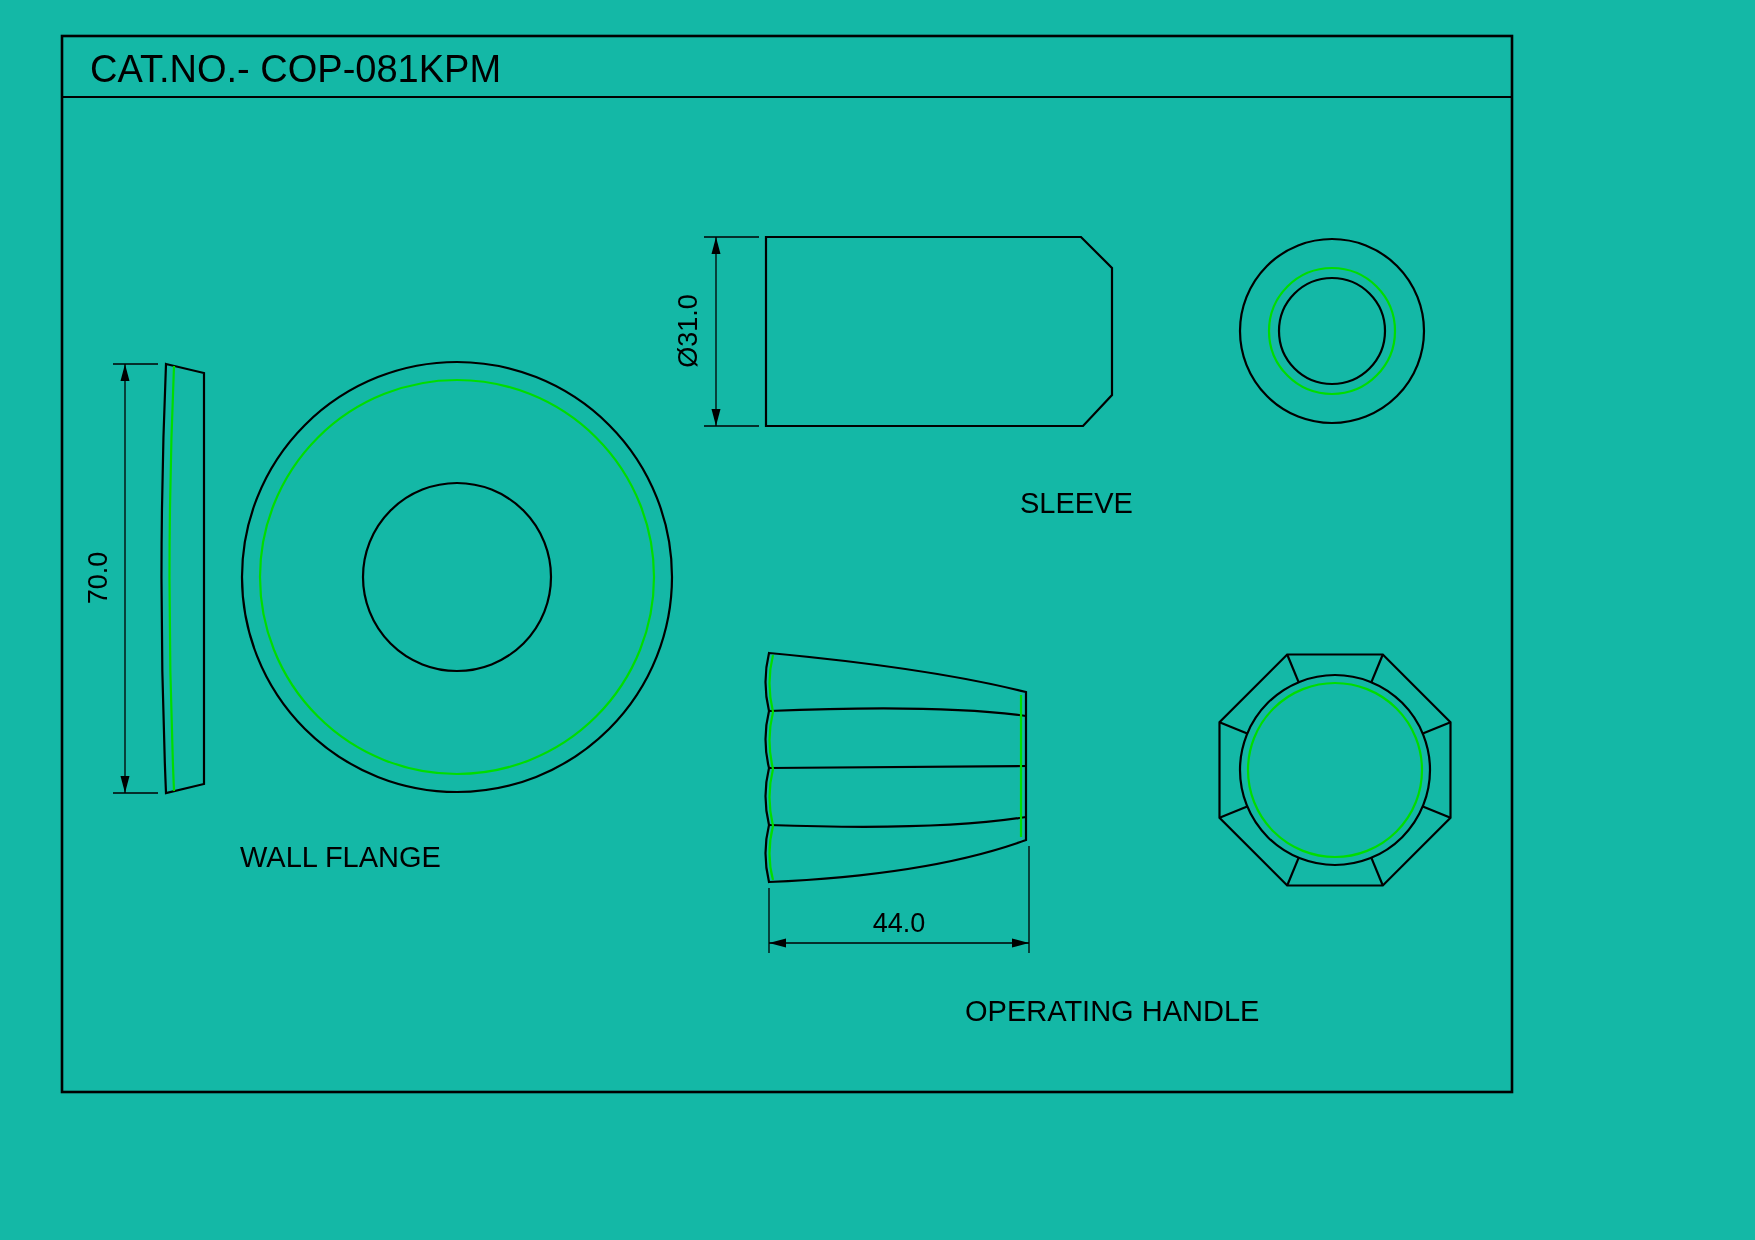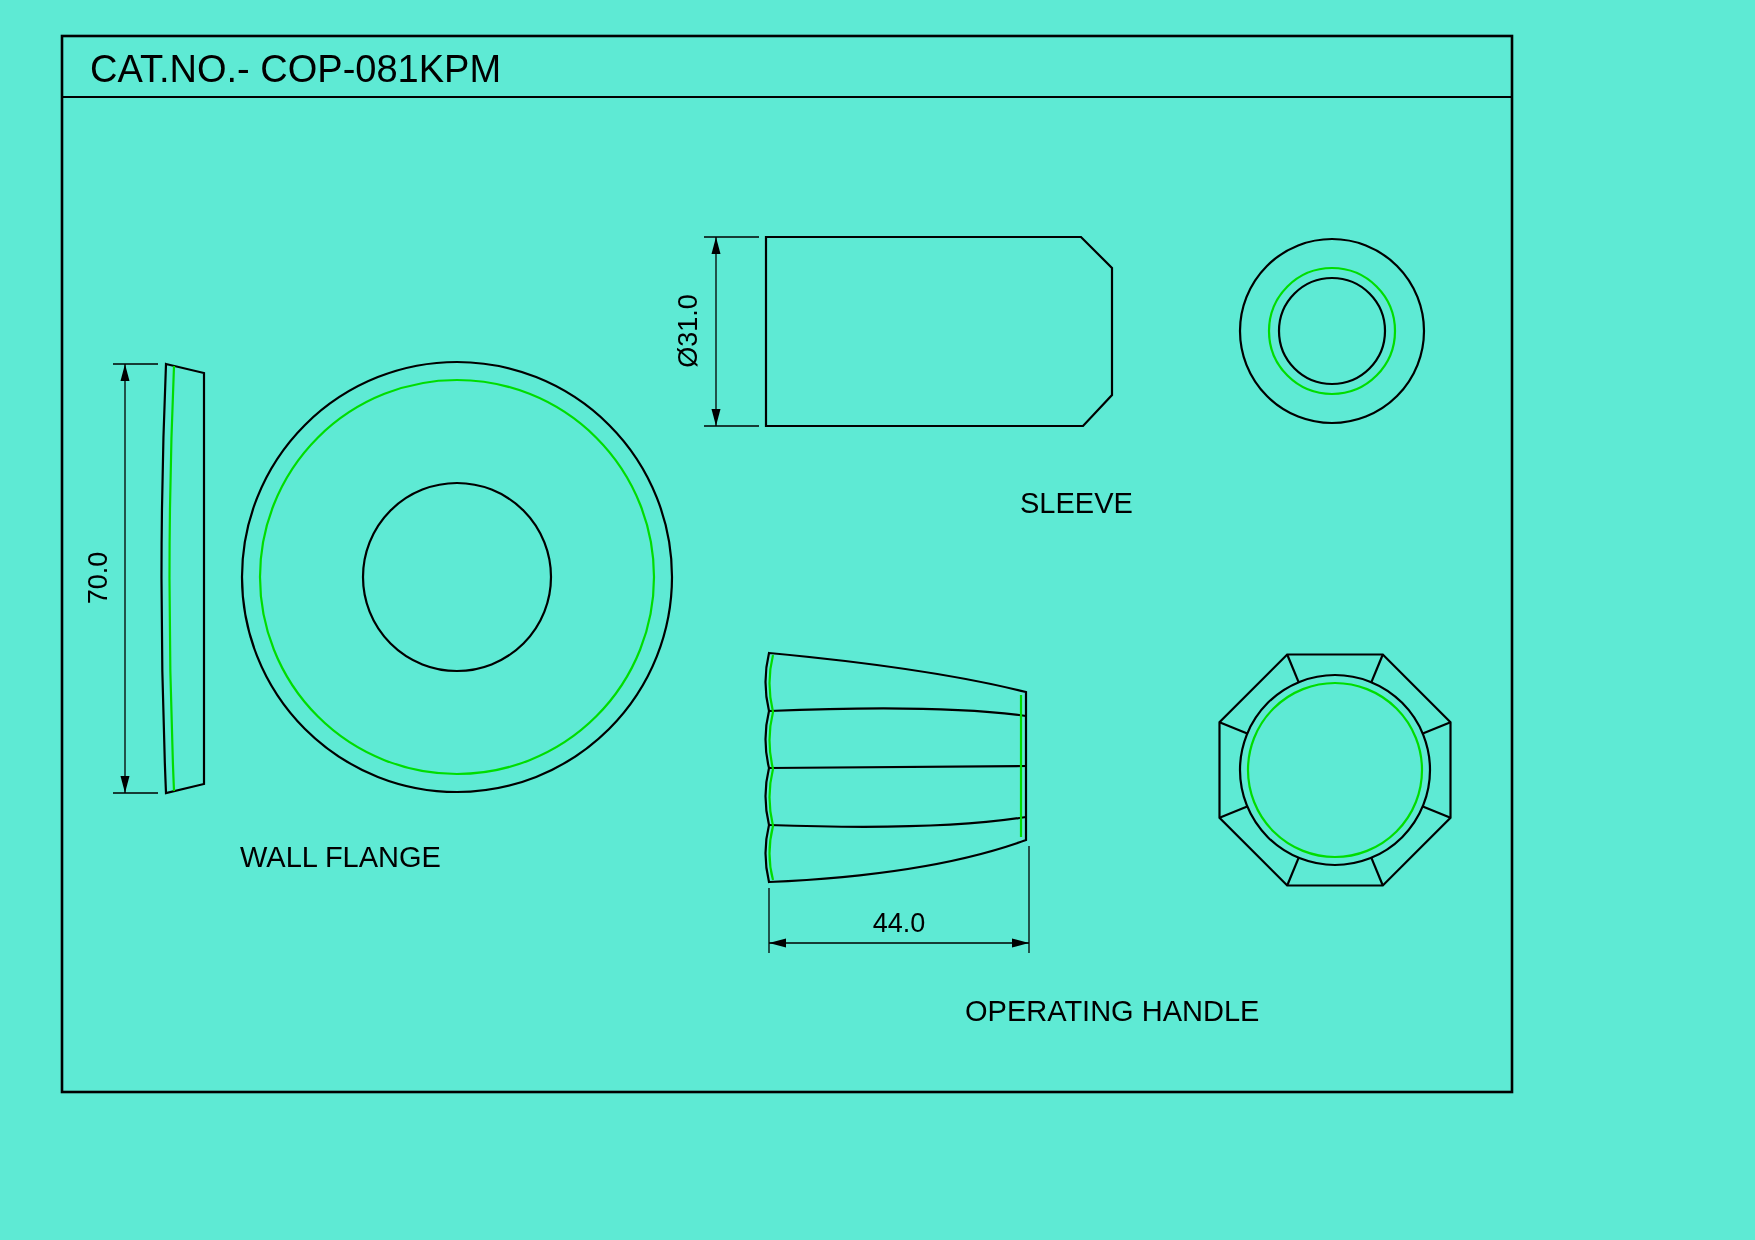--- a/index.html
+++ b/index.html
@@ -4,21 +4,21 @@
 <style>
   html, body {
     margin: 0;
     padding: 0;
     background: #ffffff;
   }
   .sheet {
     position: relative;
     width: 1755px;
     height: 1240px;
-    background: #5eead4;
+    background: #14b8a6;
     overflow: hidden;
   }
   .sheet svg {
     display: block;
     width: 1755px;
     height: 1240px;
   }
   .sheet text {
     font-family: "Liberation Sans", sans-serif;
     fill: #000000;

